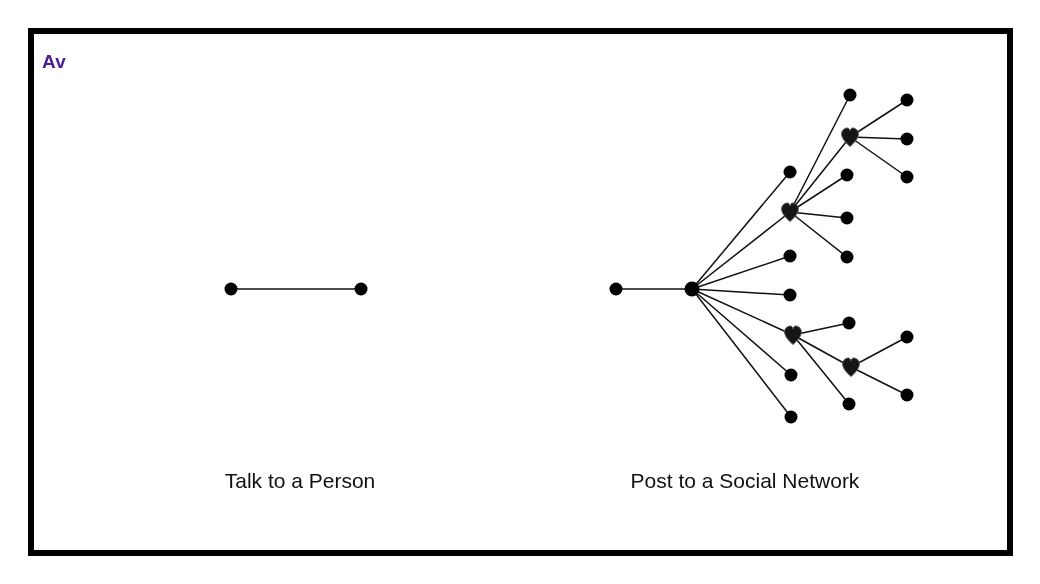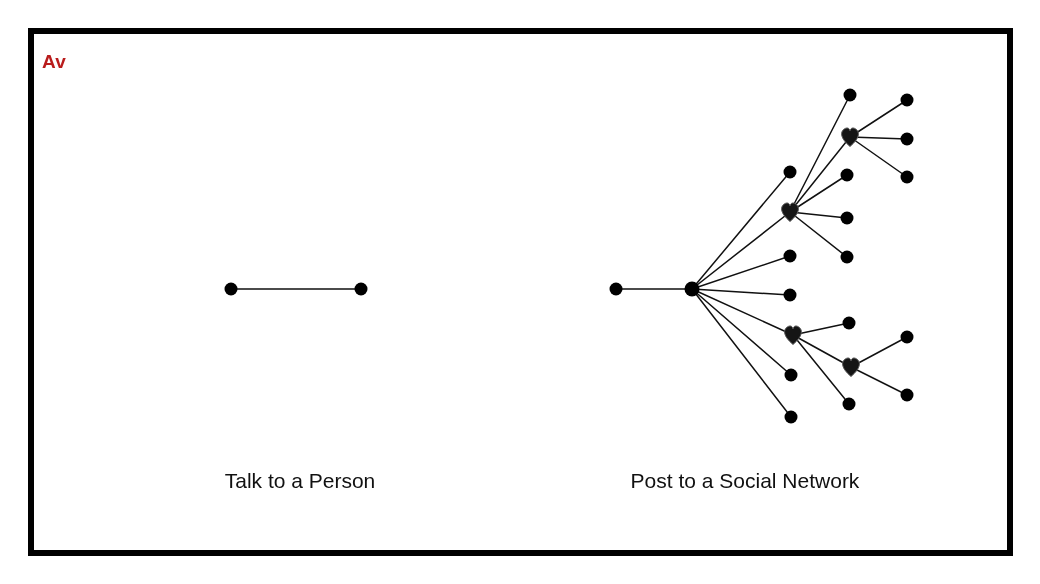--- a/index.html
+++ b/index.html
@@ -28,21 +28,21 @@
     border: 6px solid #000000;
     box-sizing: border-box;
     background: #ffffff;
   }
   #panel-label {
     position: absolute;
     left: 42px;
     top: 52px;
     font-size: 19px;
     font-weight: bold;
-    color: #b91c1c;
+    color: #4c1d95;
     letter-spacing: 0.2px;
     line-height: 1;
   }
   #diagram-svg {
     position: absolute;
     left: 0;
     top: 0;
     width: 1040px;
     height: 584px;
     display: block;

